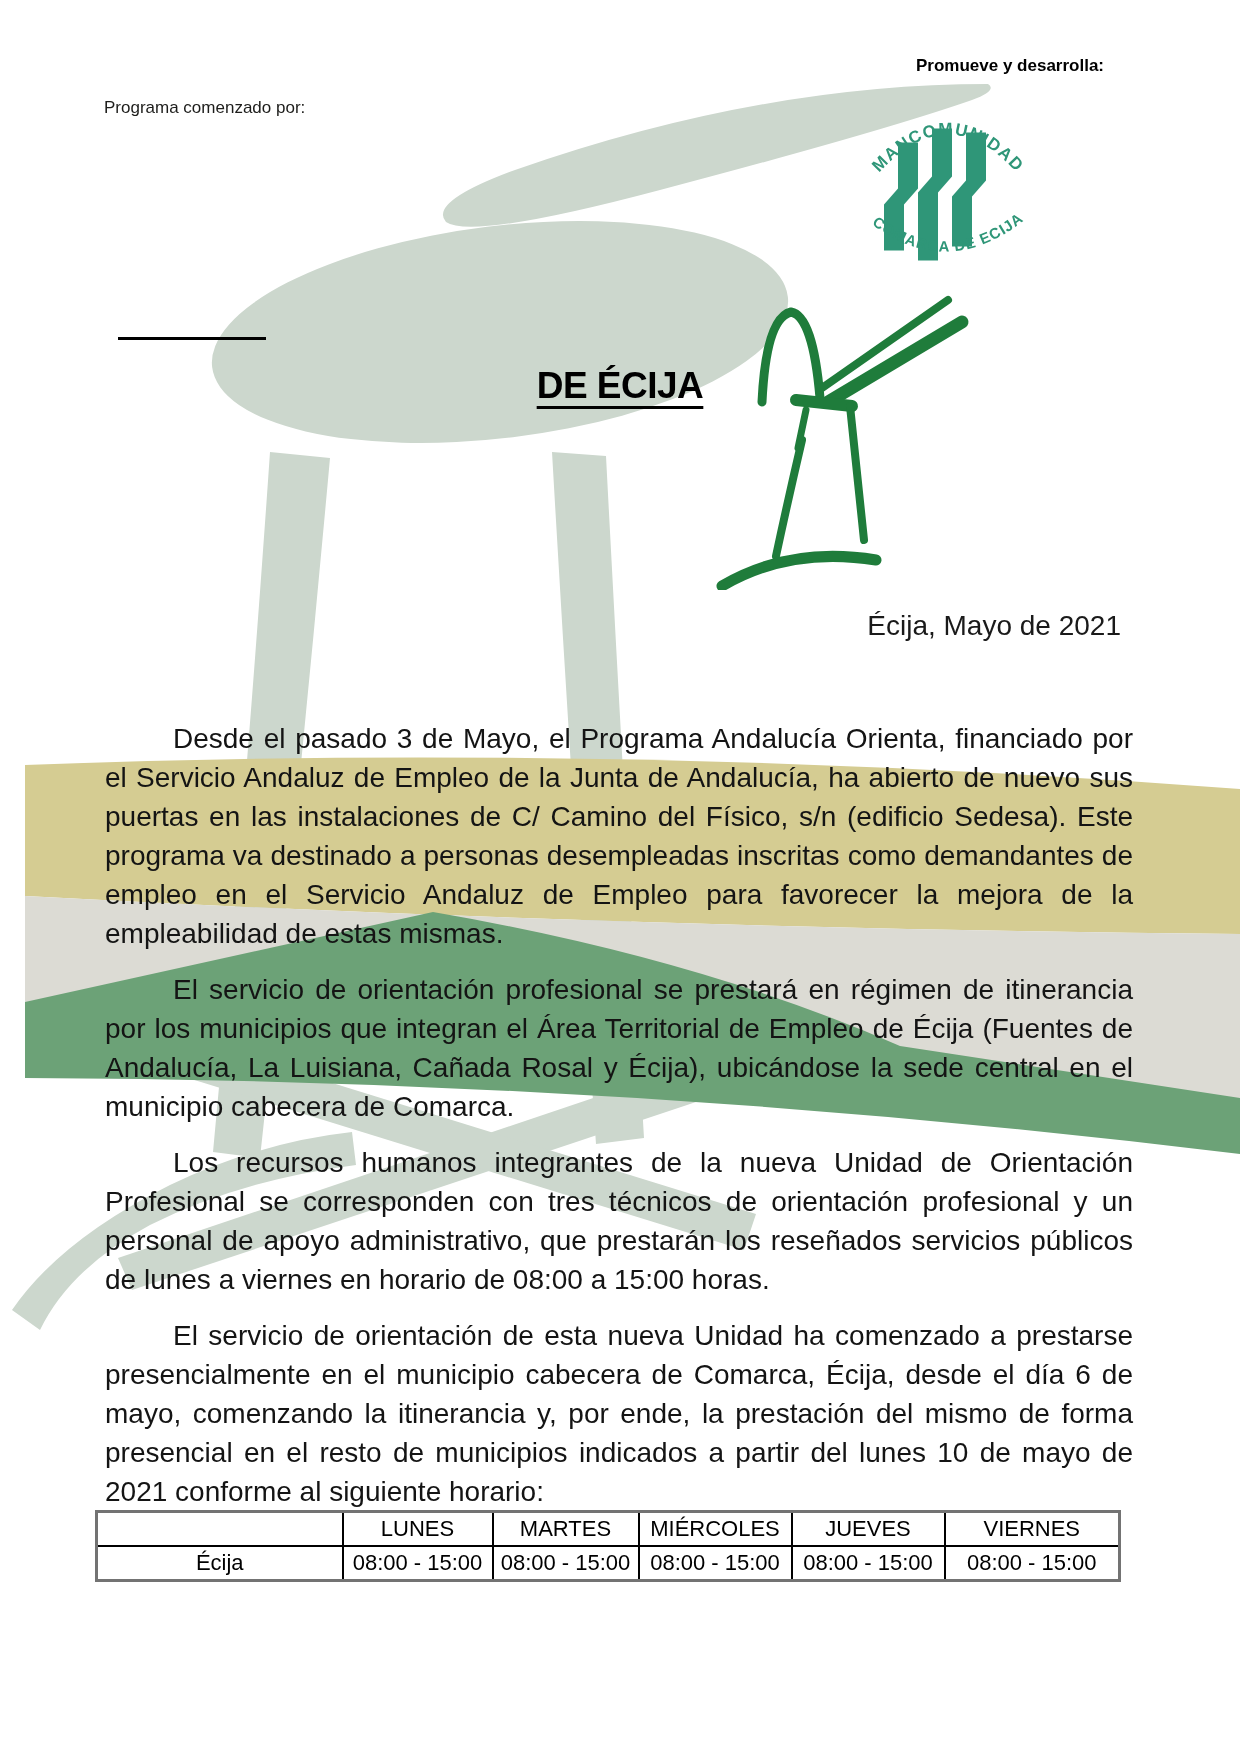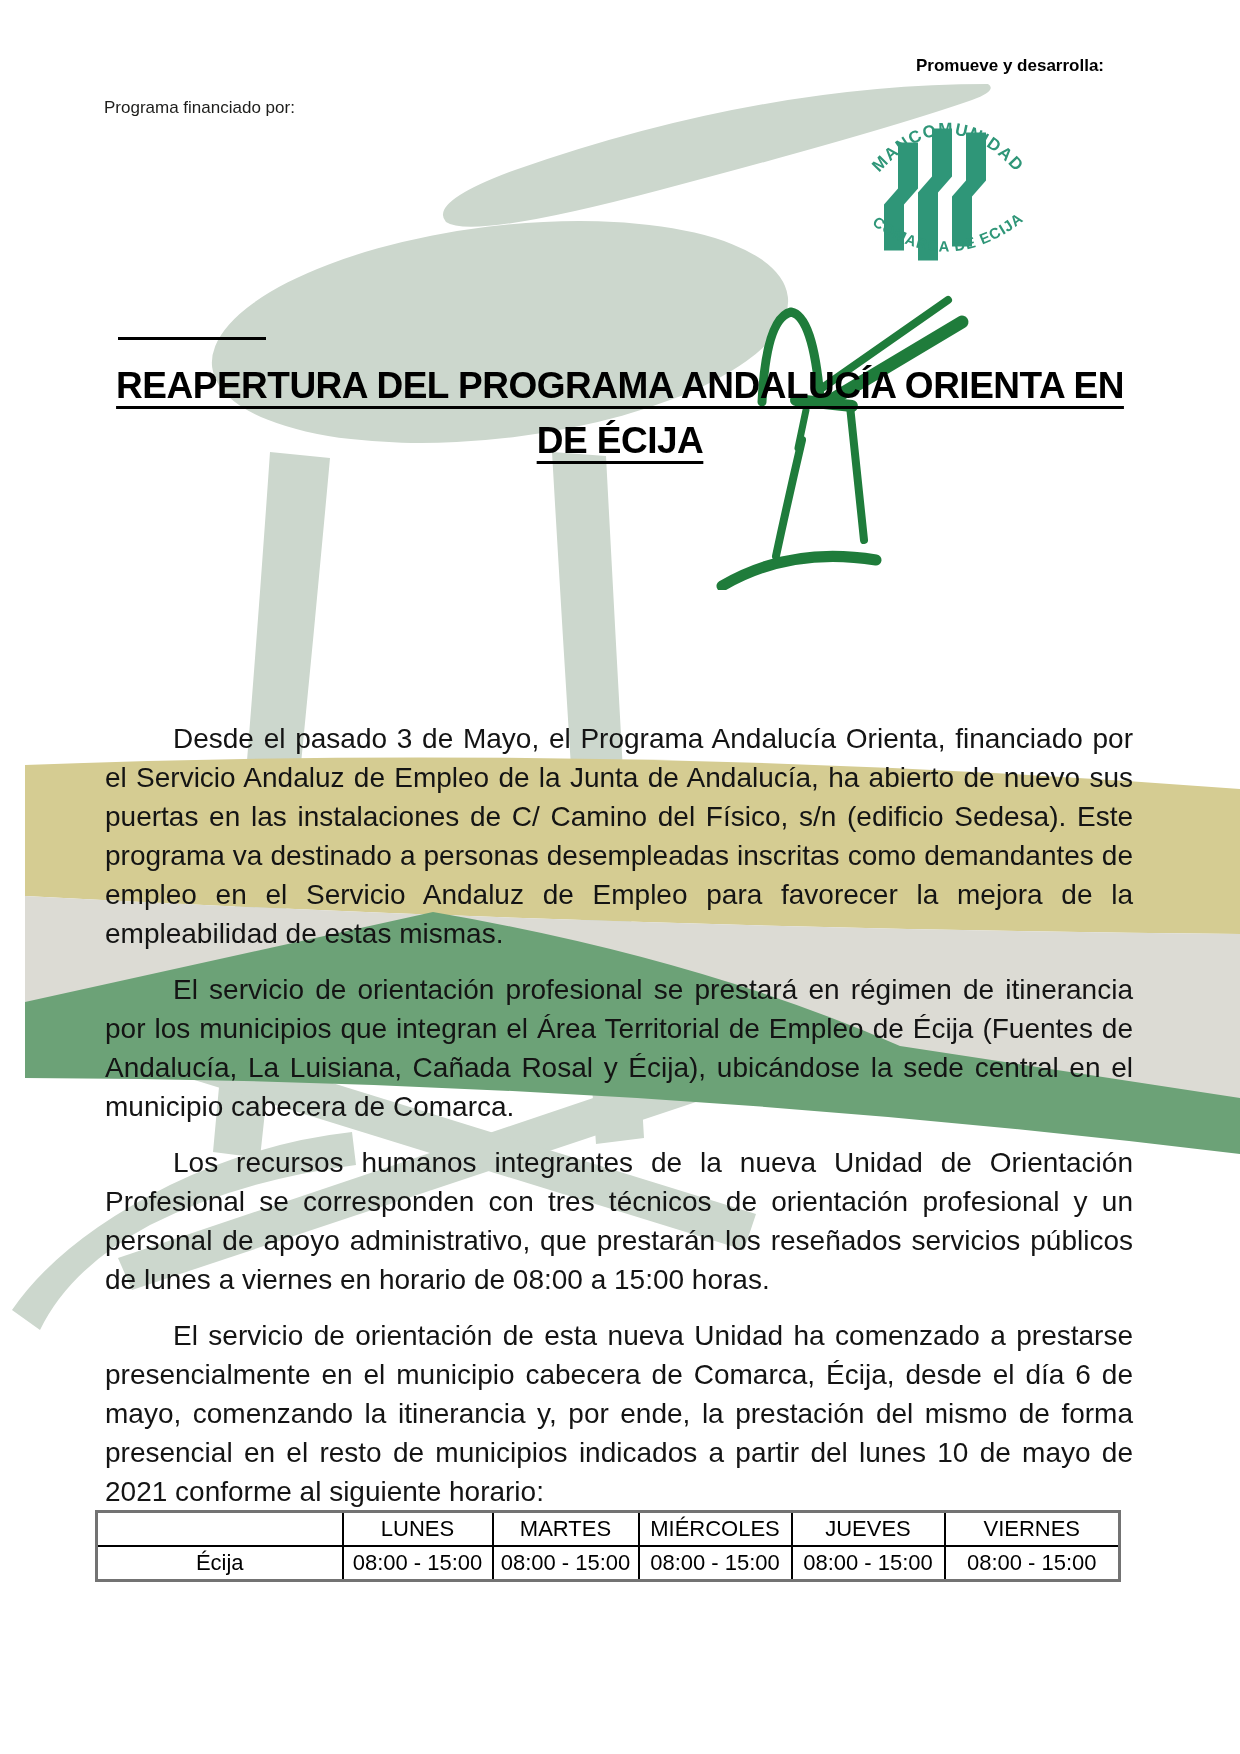--- a/index.html
+++ b/index.html
@@ -59,21 +59,21 @@
     <path fill="#ccd7cd" d="M 270 452 L 330 458 Q 298 810 260 1158 L 213 1152 Q 246 800 270 452 Z"></path>
     <path fill="#ccd7cd" d="M 552 452 L 606 456 Q 624 800 644 1138 L 596 1144 Q 572 800 552 452 Z"></path>
     <path fill="#ccd7cd" d="M 118 1258 L 700 1062 L 714 1096 L 132 1290 Z"></path>
     <path fill="#ccd7cd" d="M 148 1026 L 756 1214 L 744 1250 L 136 1062 Z"></path>
     <path fill="#ccd7cd" d="M 12 1310 Q 60 1240 170 1185 Q 260 1142 352 1132 L 356 1165 Q 240 1180 150 1225 Q 70 1268 40 1330 Z"></path>
     <path fill="#d5cc92" d="M 25 765 Q 620 742 1240 789 L 1240 934 Q 620 928 25 896 Z"></path>
     <path fill="#dcdbd4" d="M 25 896 Q 620 928 1240 934 L 1240 1110 L 25 1012 Z"></path>
     <path fill="#6ca277" d="M 25 1002 L 433 912 Q 700 958 900 1046 L 1240 1098 L 1240 1154 Q 640 1080 25 1078 Z"></path>
   </svg>
 
-  <div class="funded-label">Programa financiado por:</div>
+  <div class="funded-label">Programa comenzado por:</div>
 
   <div class="junta-rule"></div>
 
   <div class="promueve-label">Promueve y desarrolla:</div>
 
   <svg class="manc-logo" width="180" height="195" viewBox="0 0 180 190">
     <defs>
       <path id="mArcTop" d="M 18 92 Q 90 8 162 92"></path>
       <path id="mArcBot" d="M 14 140 Q 90 196 166 136"></path>
     </defs>
@@ -95,24 +95,24 @@
       <path d="M 132 98 L 258 10" stroke-width="8"></path>
       <path d="M 106 110 L 162 116" stroke-width="12"></path>
       <path d="M 116 120 L 108 158" stroke-width="7"></path>
       <path d="M 160 116 Q 168 190 174 250" stroke-width="8"></path>
       <path d="M 112 150 Q 98 210 86 266" stroke-width="8"></path>
       <path d="M 32 296 Q 100 256 186 270" stroke-width="11"></path>
     </g>
   </svg>
 
   <div class="title">
-    <div><span class="title-line">REAPERTURA DEL PROGRAMA ANDALUCÍA ORIENTA EN</span></div>
     <div><span class="title-line">DE ÉCIJA</span></div>
   </div>
 
+  <div class="dateline">Écija, Mayo de 2021</div>
 
   <div class="bodytext">
     <p>Desde el pasado 3 de Mayo, el Programa Andalucía Orienta, financiado por el Servicio Andaluz de Empleo de la Junta de Andalucía, ha abierto de nuevo sus puertas en las instalaciones de C/ Camino del Físico, s/n (edificio Sedesa). Este programa va destinado a personas desempleadas inscritas como demandantes de empleo en el Servicio Andaluz de Empleo para favorecer la mejora de la empleabilidad de estas mismas.</p>
     <p>El servicio de orientación profesional se prestará en régimen de itinerancia por los municipios que integran el Área Territorial de Empleo de Écija (Fuentes de Andalucía, La Luisiana, Cañada Rosal y Écija), ubicándose la sede central en el municipio cabecera de Comarca.</p>
     <p>Los recursos humanos integrantes de la nueva Unidad de Orientación Profesional se corresponden con tres técnicos de orientación profesional y un personal de apoyo administrativo, que prestarán los reseñados servicios públicos de lunes a viernes en horario de 08:00 a 15:00 horas.</p>
     <p>El servicio de orientación de esta nueva Unidad ha comenzado a prestarse presencialmente en el municipio cabecera de Comarca, Écija, desde el día 6 de mayo, comenzando la itinerancia y, por ende, la prestación del mismo de forma presencial en el resto de municipios indicados a partir del lunes 10 de mayo de 2021 conforme al siguiente horario:</p>
   </div>
 
   <table class="schedule">
     <colgroup>

